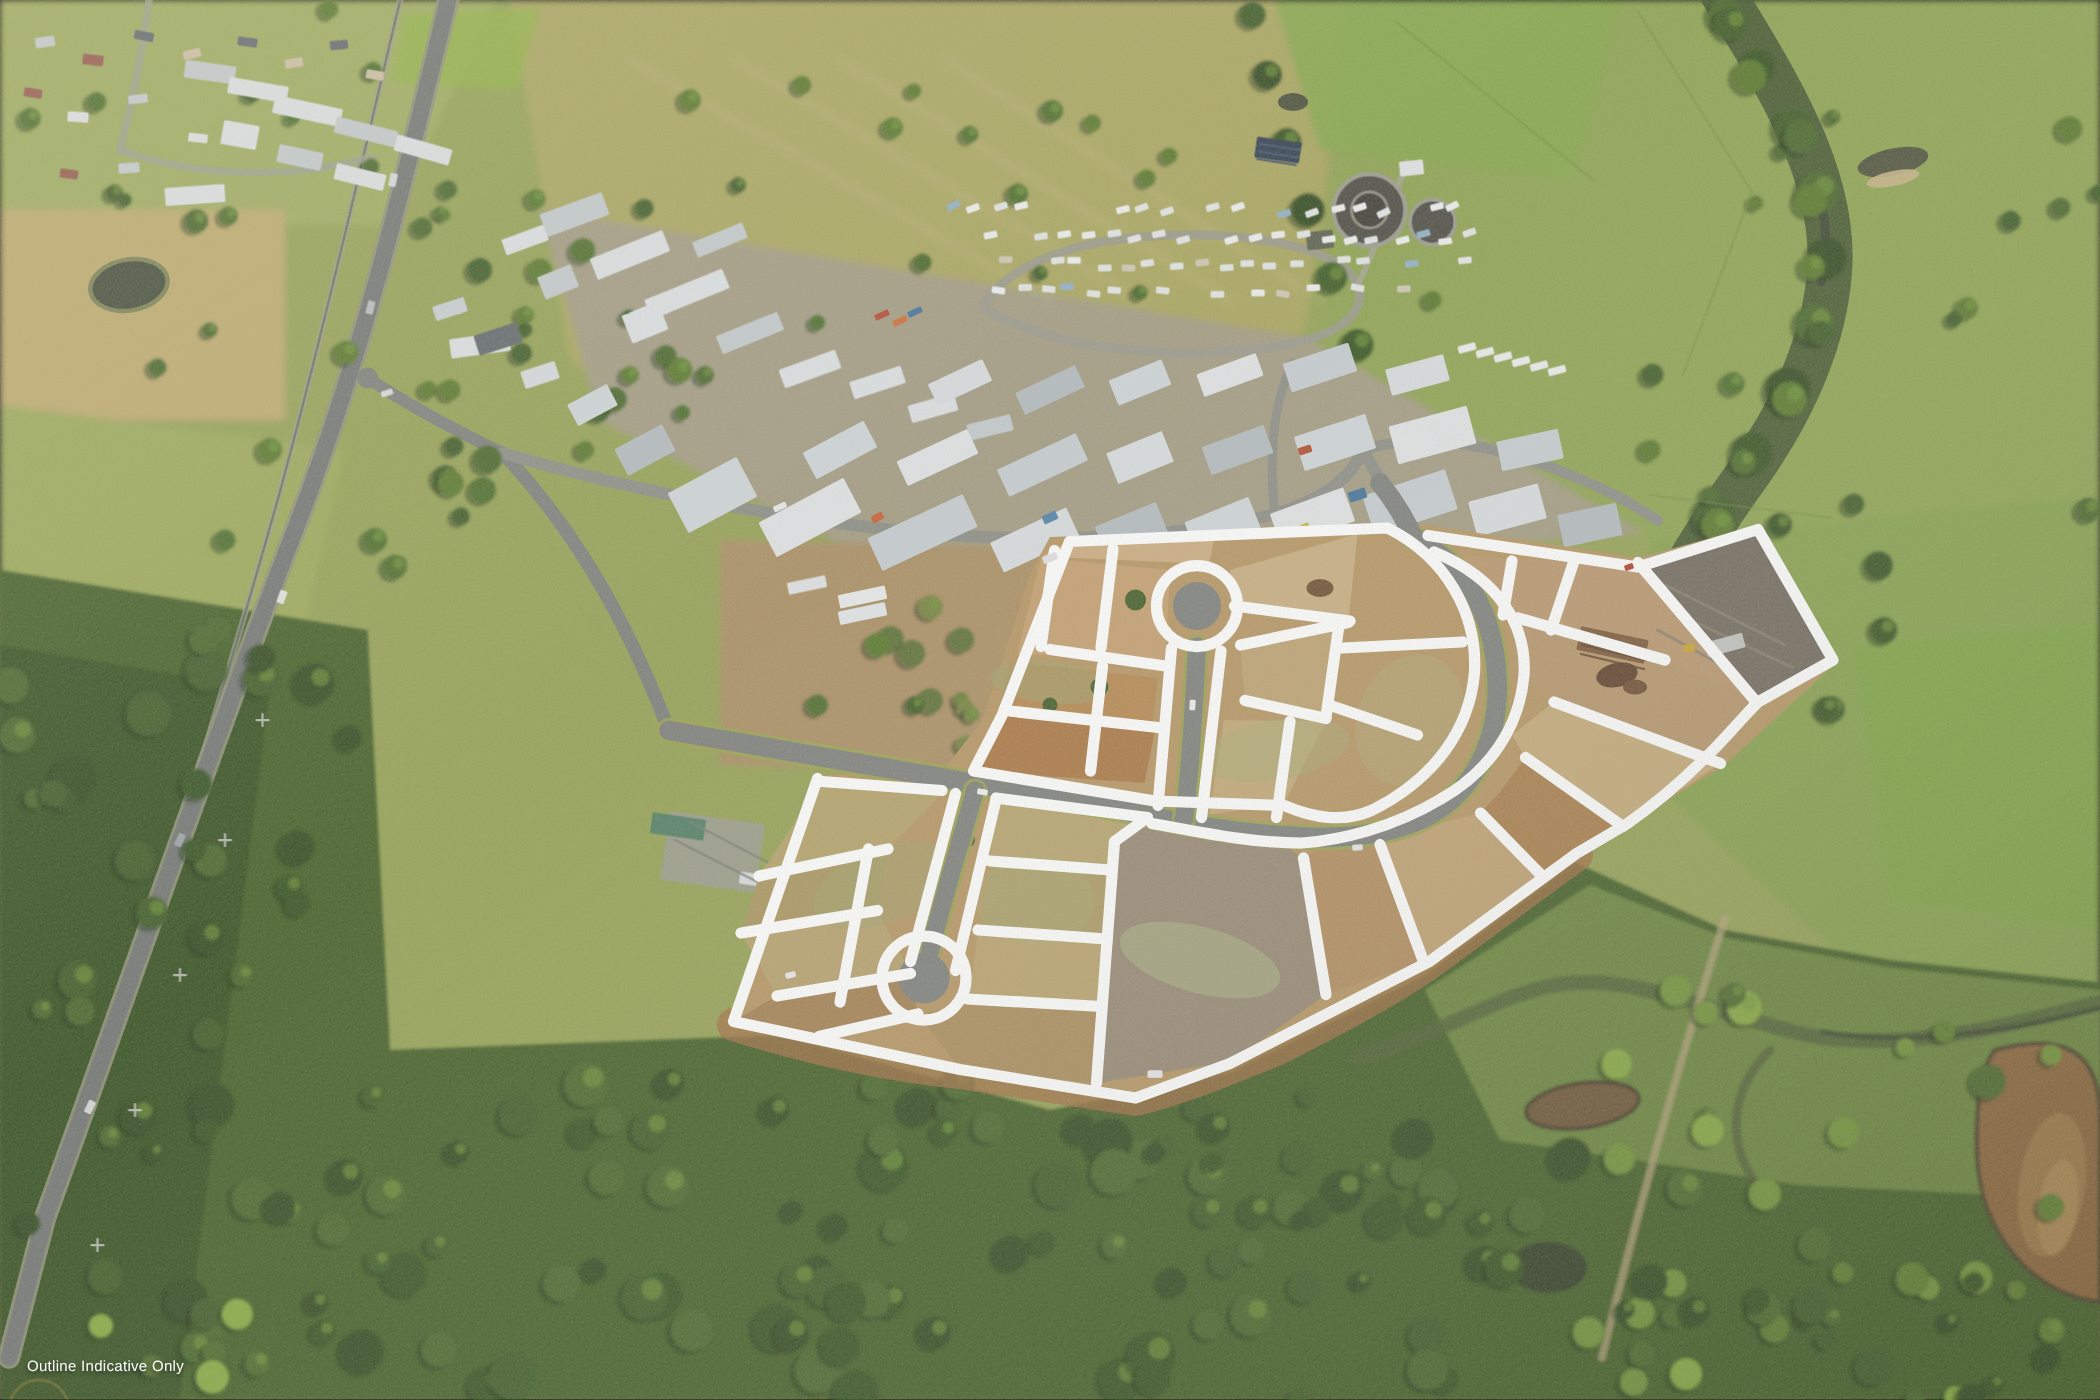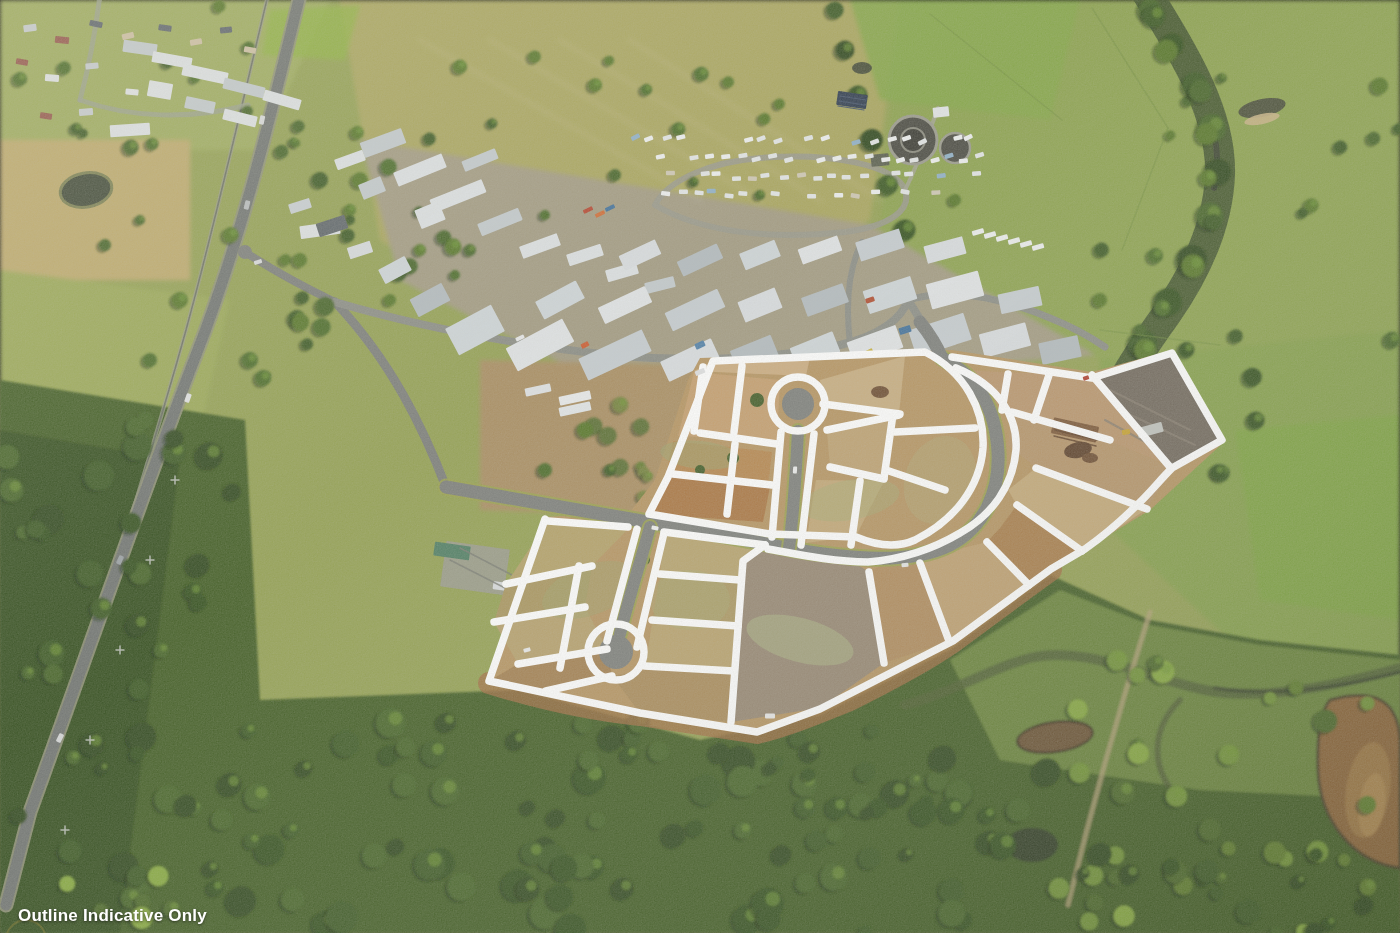--- a/index.html
+++ b/index.html
@@ -1,20 +1,20 @@
 <!DOCTYPE html>
 <html style="--baseGreen: #93a051; --suburbGreen: #9dab5b; --paddockOlive: #a9a55c; --fieldTan: #bda96a; --grassGreen: #8ca24d; --grassDeep: #85a04a; --grassBright: #7da33f; --sportsGreen: #84a647; --industrialGround: #a29a80; --dirtFringe: #a98d60; --bushDark: #33491d; --bushMid: #405c20; --bushDeep: #2c421a; --wetlandGreen: #6e8a3e; --roadGrey: #7b7d79; --asphalt: #6f7370; --roadLight: #8a8c84; --verge: #98a04b; --roofWhite: #dde1e3; --roofGrey: #c3cacd; --estateDirt: #b5935f; --dirtOrange: #a9713f; --dirtBatter: #a06a3e; --dirtLight: #c4a377; --dirtPale: #cdb58d; --greyLot: #6f665a; --balanceGrey: #958570; --waterDark: #3f4836; --waterBrown: #8a6234; --pondBrown: #6b5130; --outlineWhite: #ffffff; --captionText: #ffffff;"><head>
 <meta charset="utf-8">
 <style>
   html,body{margin:0;padding:0;background:#000;}
   .stage{position:relative;width:1400px;height:933px;overflow:hidden;
          font-family:"Liberation Sans",sans-serif;}
   .stage svg{display:block;width:1400px;height:933px;}
   .caption{position:absolute;left:18px;top:906px;color:var(--captionText,#fff);
-           font-size:17px;font-weight:700;letter-spacing:.2px;
+           font-size:10px;font-weight:400;letter-spacing:.2px;
            text-shadow:0 1px 3px rgba(0,0,0,.55);}
 </style>
 </head>
 <body>
 
 <div class="stage">
 <svg id="scene" viewBox="0 0 1400 933">
   <defs>
     <filter id="soft2" x="-5%" y="-5%" width="110%" height="110%">
           <feGaussianBlur stdDeviation="2"></feGaussianBlur>

